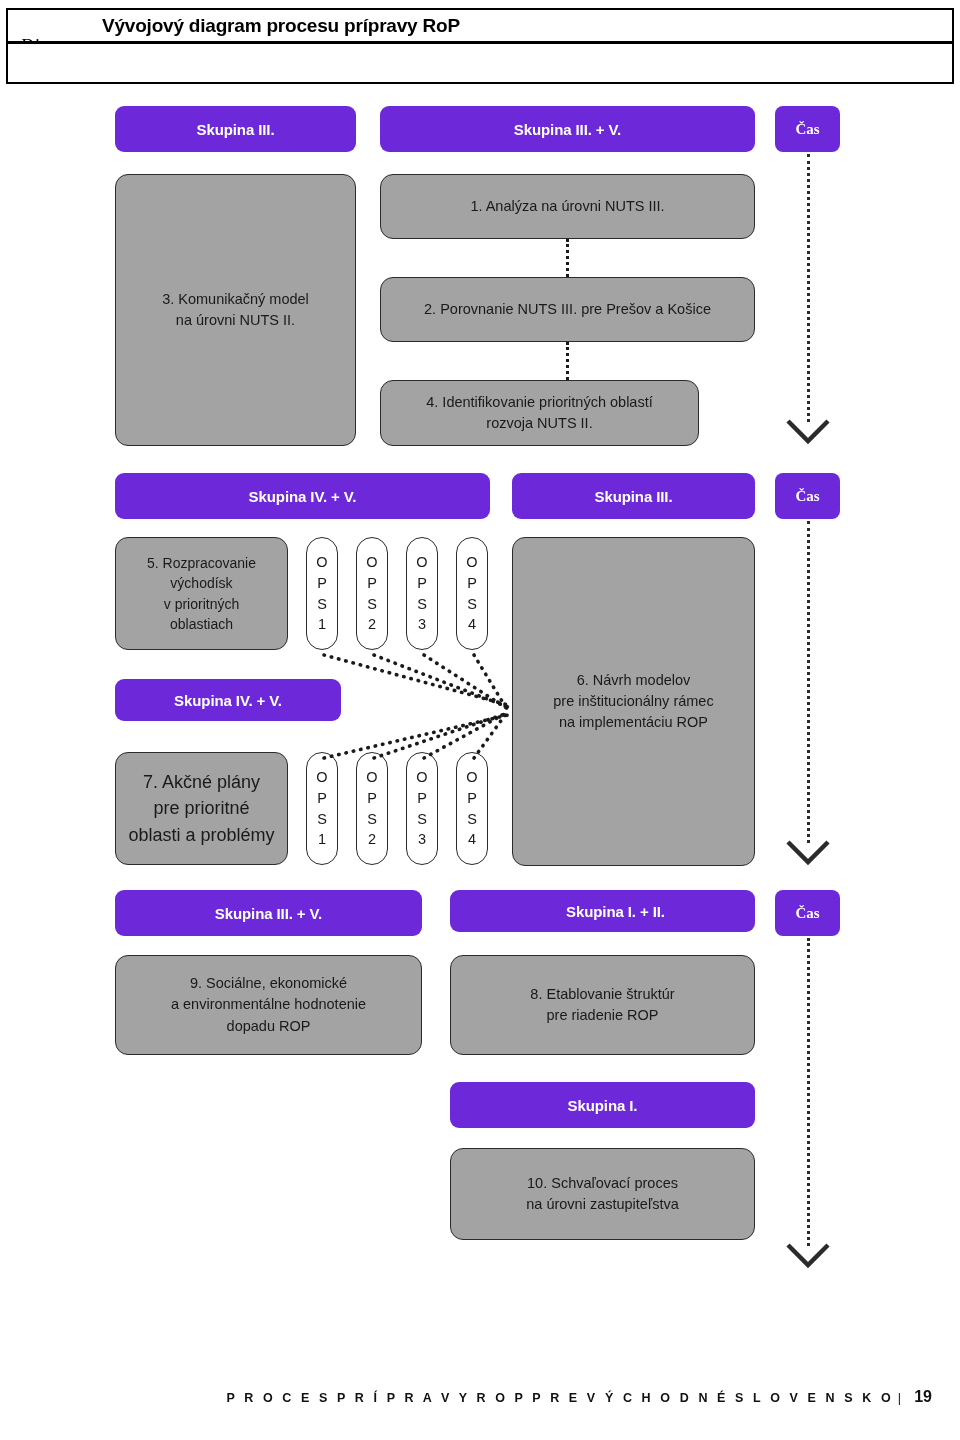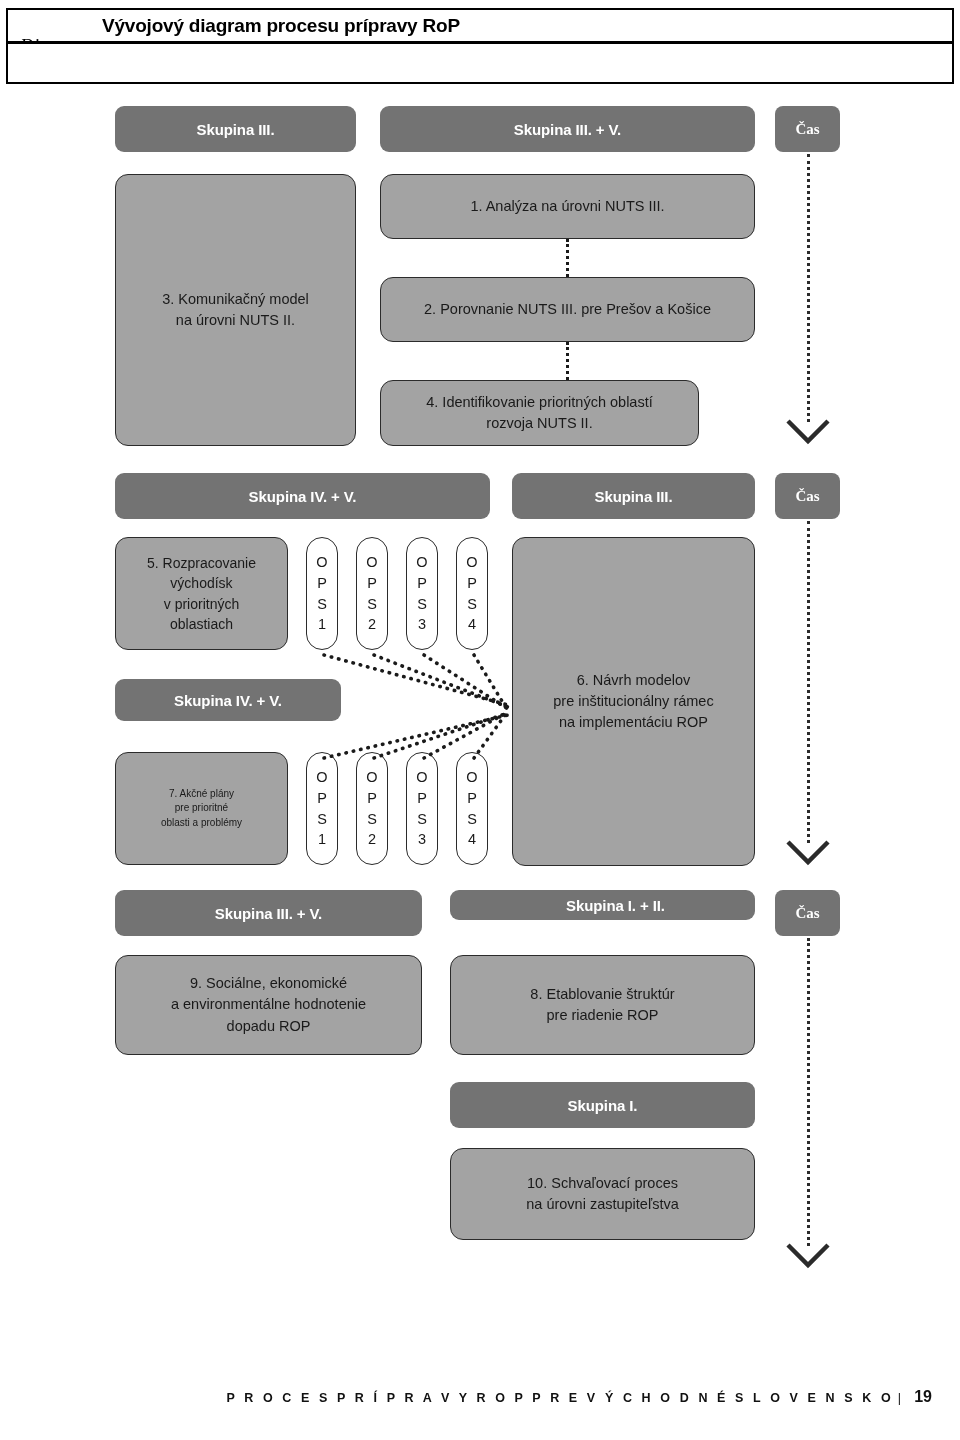--- a/index.html
+++ b/index.html
@@ -49,21 +49,21 @@
     width: 948px; height: 40px;
     border-left: 2px solid #000;
     border-right: 2px solid #000;
     border-bottom: 2px solid #000;
     background: #fff;
   }
 
   
   .gray-header {
     position: absolute;
-    background: #737373;
+    background: #6d28d9;
     border-radius: 9px;
     display: flex;
     align-items: center;
     justify-content: center;
     color: #ffffff;
     font-weight: bold;
     font-size: 15px;
     letter-spacing: -0.1px;
     white-space: nowrap;
   }
@@ -200,21 +200,21 @@
     <span>O</span>
     <span>P</span>
     <span>S</span>
     <span>4</span>
   </div>
 
   <div class="node" style="left:512px; top:537px; width:243px; height:329px;">6. Návrh modelov<br>pre inštitucionálny rámec<br>na implementáciu ROP</div>
 
   <div class="gray-header" style="left:115px; top:679px; width:226px; height:42px;">Skupina IV. + V.</div>
 
-  <div class="node" style="left:115px; top:752px; width:173px; height:113px; font-size:10px;">7. Akčné plány<br>pre prioritné<br>oblasti a problémy</div>
+  <div class="node" style="left:115px; top:752px; width:173px; height:113px; font-size:18px;">7. Akčné plány<br>pre prioritné<br>oblasti a problémy</div>
 
   <div class="ops" style="left:306px; top:752px; height:113px;">
     <span>O</span>
     <span>P</span>
     <span>S</span>
     <span>1</span>
   </div>
   <div class="ops" style="left:356px; top:752px; height:113px;">
     <span>O</span>
     <span>P</span>
@@ -247,21 +247,21 @@
     </g>
   </svg>
 
   <div class="time-line" style="left:807px; top:521px; height:322px;"></div>
   <svg class="chev" width="46" height="28" style="left:785px; top:839px;">
     <polyline points="3,3 23,23 43,3" fill="none" stroke="#2b2b2b" stroke-width="4.5"></polyline>
   </svg>
 
   <div class="gray-header" style="left:115px; top:890px; width:307px; height:46px;">Skupina III. + V.</div>
 
-  <div class="gray-header" style="left:450px; top:890px; width:305px; height:30px;padding-left:26px;">Skupina I. + II.</div>
+  <div class="gray-header" style="left:450px; top:890px; width:305px; height:42px;padding-left:26px;">Skupina I. + II.</div>
 
   <div class="gray-header small" style="left:775px; top:890px; width:65px; height:46px;">Čas</div>
 
   <div class="node" style="left:115px; top:955px; width:307px; height:100px;">9. Sociálne, ekonomické<br>a environmentálne hodnotenie<br>dopadu ROP</div>
 
   <div class="node" style="left:450px; top:955px; width:305px; height:100px;">8. Etablovanie štruktúr<br>pre riadenie ROP</div>
 
   <div class="gray-header" style="left:450px; top:1082px; width:305px; height:46px;">Skupina I.</div>
 
   <div class="node" style="left:450px; top:1148px; width:305px; height:92px;">10. Schvaľovací proces<br>na úrovni zastupiteľstva</div>

